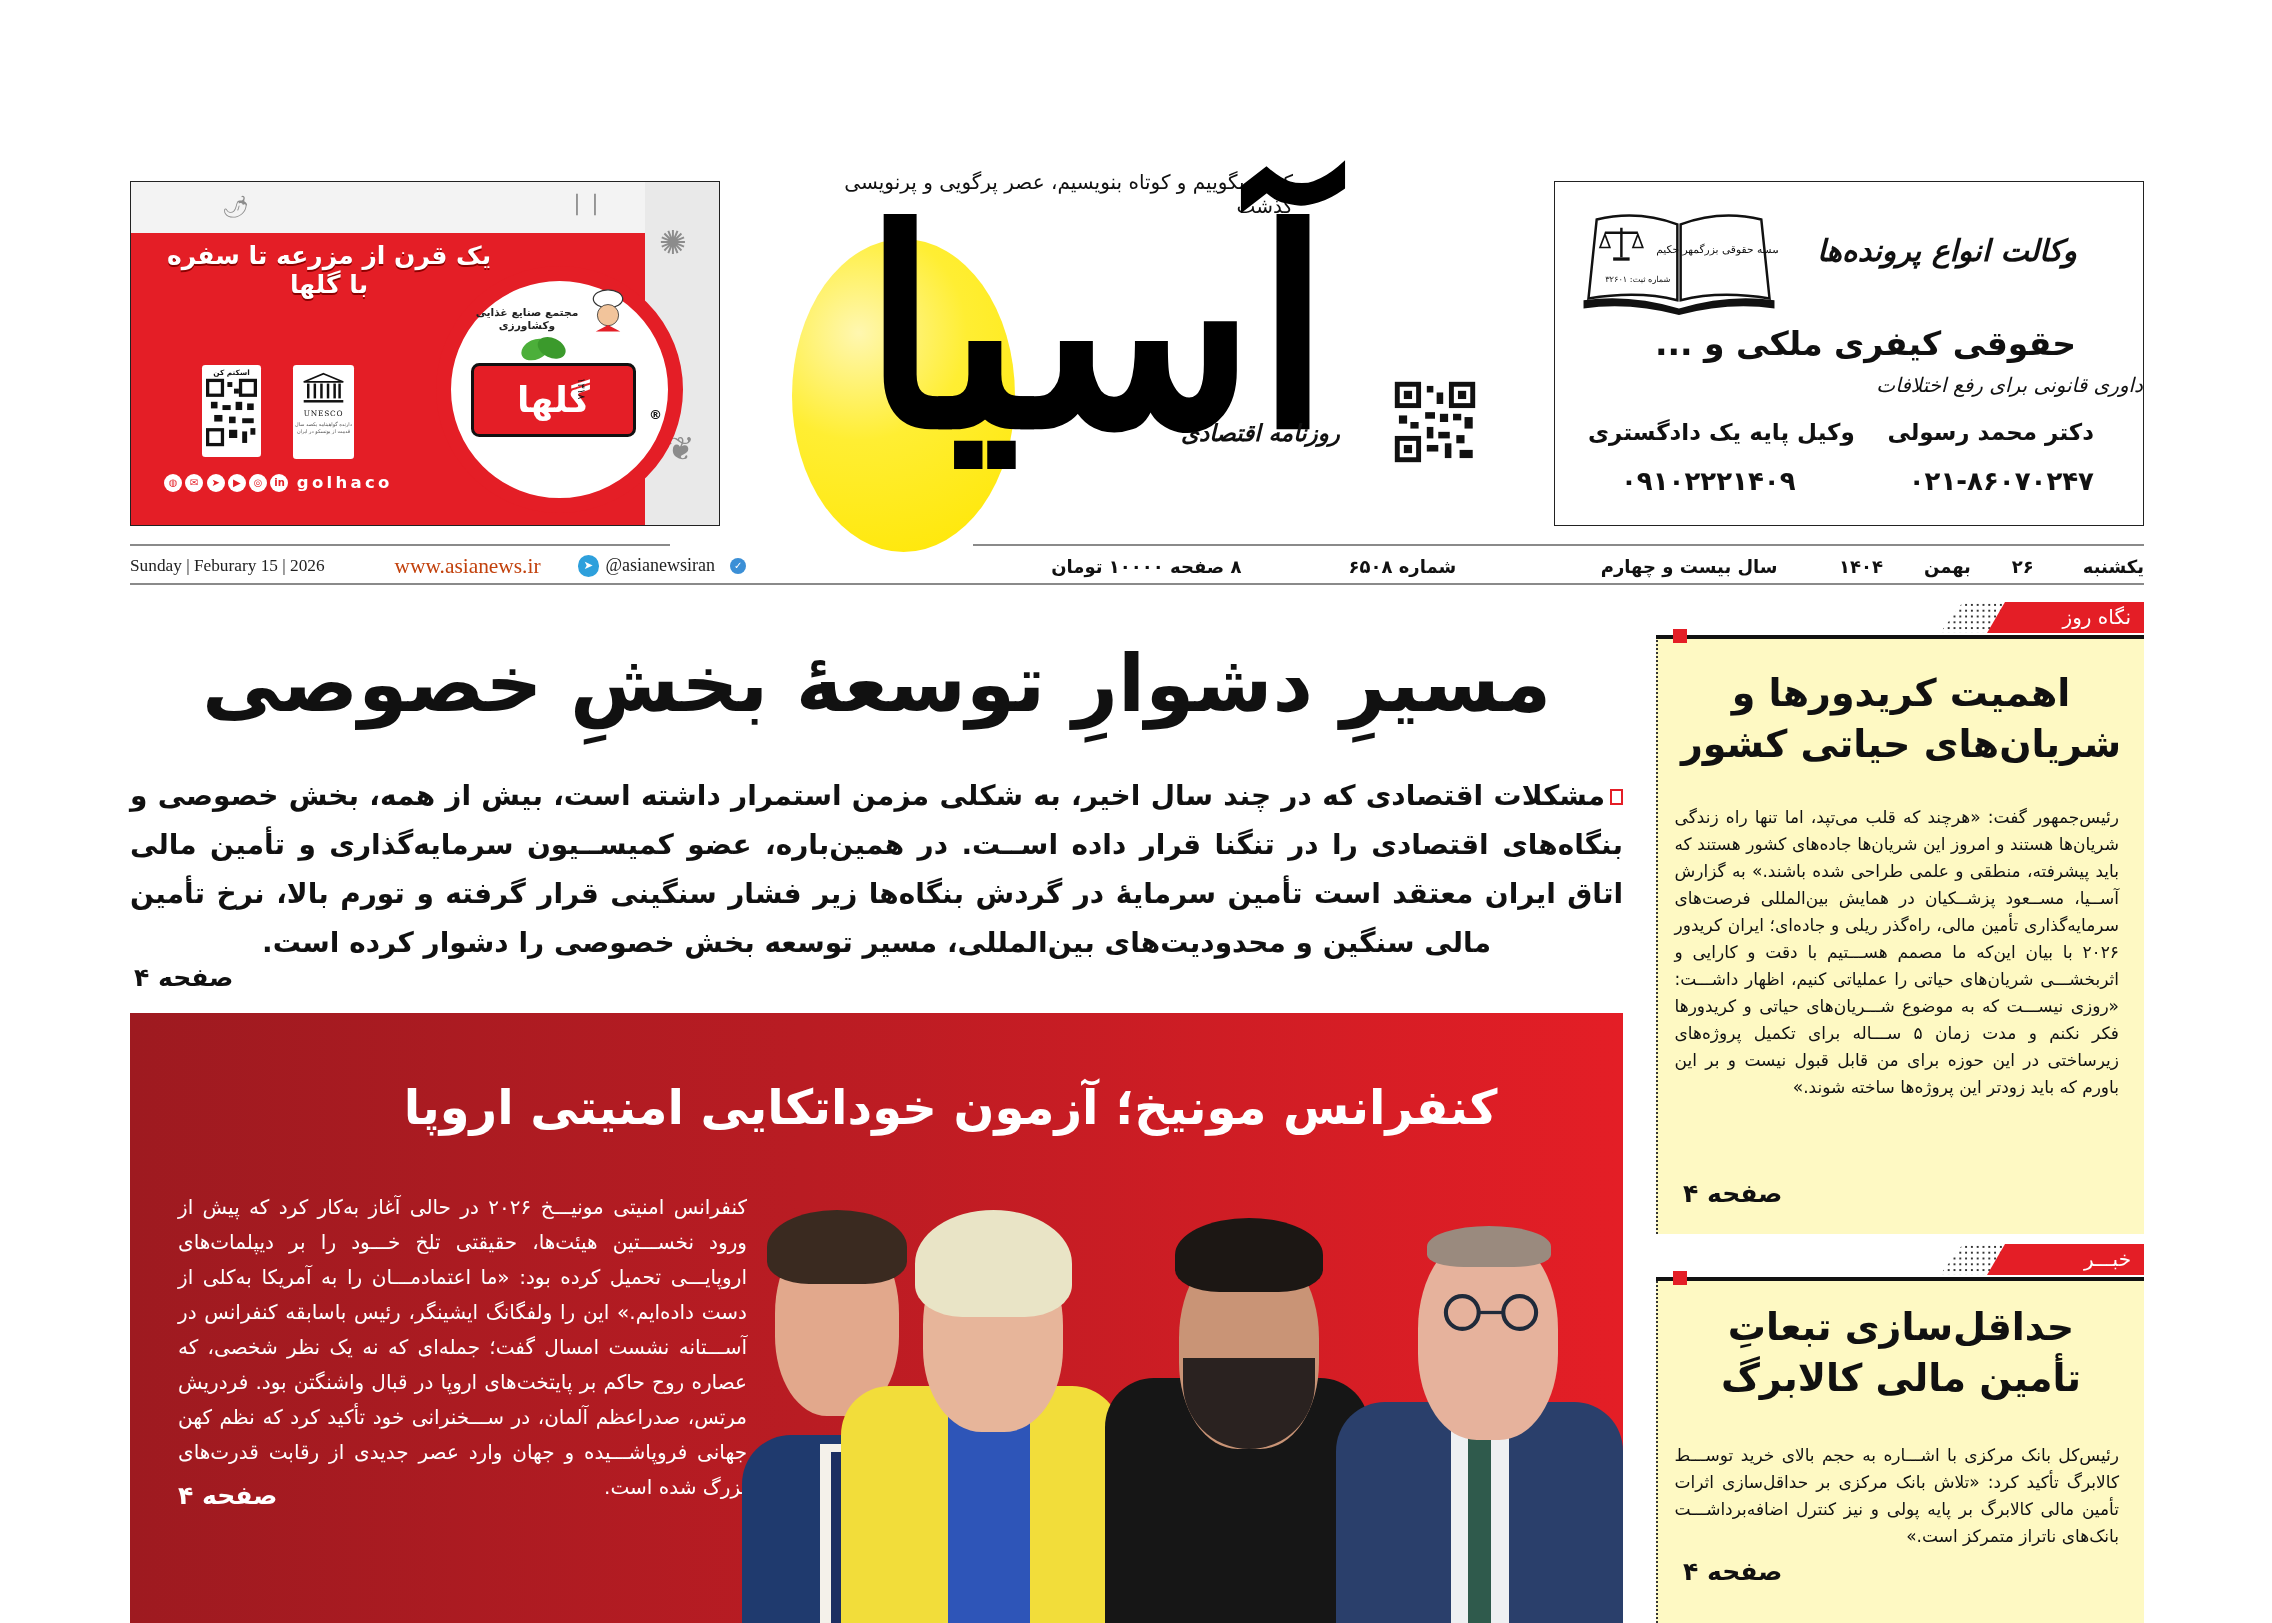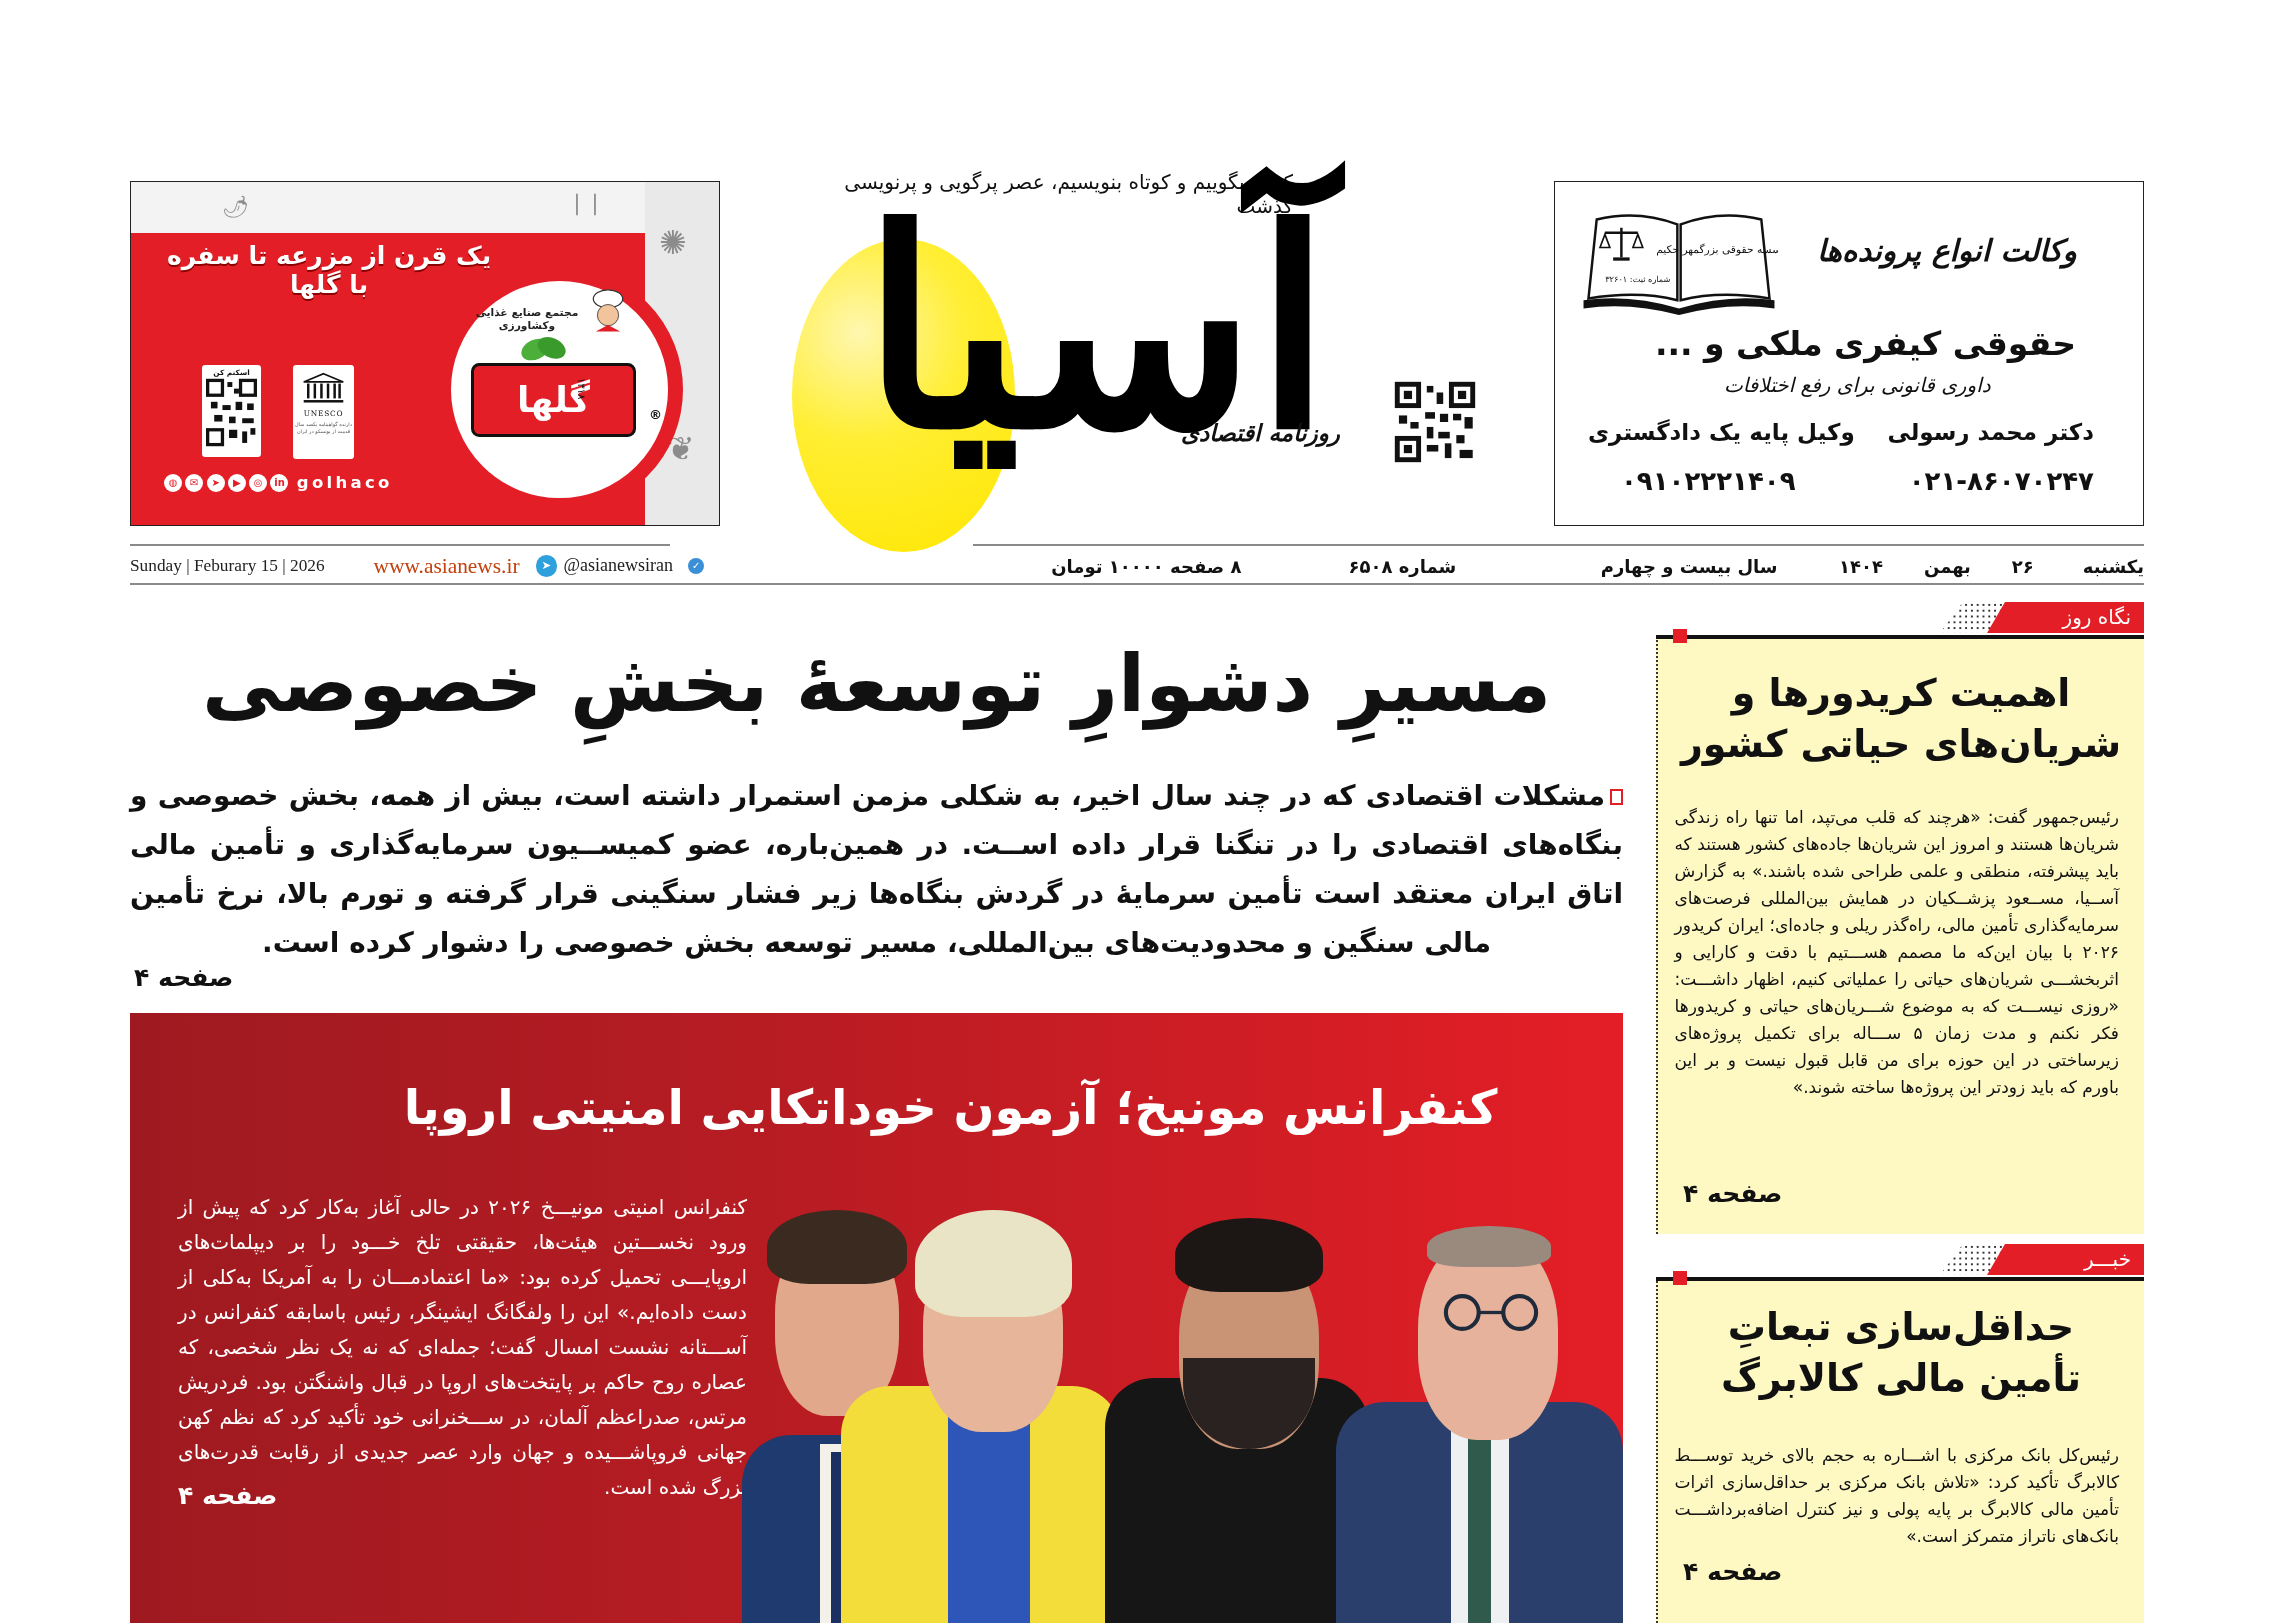--- a/index.html
+++ b/index.html
@@ -59,41 +59,41 @@
 
   .ad-right {
     position: absolute; left: 1554px; top: 181px; width: 590px; height: 345px;
     border: 1.6px solid #222; background: #fff;
   }
   .ad-right .book {
     position: absolute; left: 25px; top: 26px; width: 198px; height: 107px;
   }
   .ad-right .line1 { position: absolute; right: 66px; top: 51px; font-size: 30px; font-weight: bold; font-style: italic; font-family: "DejaVu Serif", serif; text-align: right; }
   .ad-right .line2 { position: absolute; left: 0; width: 100%; top: 142px; text-align: center; font-size: 33px; font-weight: bold; padding-left: 33px; }
-  .ad-right .line3 { position: absolute; left: 0; width: 100%; top: 191px; text-align: center; font-size: 20px; font-style: italic; font-family: "DejaVu Serif", serif; padding-left: 16.5px; }
+  .ad-right .line3 { position: absolute; left: 0; width: 100%; top: 191px; font-size: 20px; font-style: italic; font-family: "DejaVu Serif", serif; padding-left: 16.5px; }
   .ad-right .line4 { position: absolute; left: 33px; right: 49px; top: 237px; display: flex; justify-content: space-between; font-size: 23px; font-weight: bold; }
   .ad-right .line5 { position: absolute; left: 66px; right: 49px; top: 284px; display: flex; justify-content: space-between; font-size: 26px; font-weight: bold; }
 
   
   .motto { position: absolute; left: 806px; top: 170px; width: 487px; text-align: right; font-size: 20px; font-weight: normal; }
   .sun {
     position: absolute; left: 792px; top: 239px; width: 223px; height: 313px; border-radius: 50%;
     background: radial-gradient(circle at 30% 30%, #fff7b0 0%, #ffee33 40%, #ffe600 100%);
   }
   .logo-text {
     position: absolute; left: 816px; top: 148px; width: 561px; height: 412px;
     font-size: 272px; font-weight: bold; line-height: 363px; color: #000; text-align: center;
     font-family: "DejaVu Serif", serif;
   }
   .logo-sub { position: absolute; left: 1181px; top: 419px; font-size: 23px; font-weight: bold; font-style: italic; font-family: "DejaVu Serif", serif; }
   .logo-qr { position: absolute; left: 1394px; top: 381px; width: 82px; height: 82px; }
 
   
   .rule { position: absolute; height: 1.6px; background: #8a8a8a; }
-  .datebar-left { position: absolute; left: 130px; top: 552px; height: 28px; display: flex; align-items: center; gap: 49px; }
+  .datebar-left { position: absolute; left: 130px; top: 552px; height: 28px; display: flex; align-items: center; gap: 70px; }
   .date-en { font-family: "Liberation Serif", serif; font-size: 17.3px; color: #222; }
   .site-url { font-family: "Liberation Serif", serif; font-size: 21.4px; color: #c2410c; }
   .handle-group { display: flex; align-items: center; gap: 6.6px; margin-left: -33px; }
   .telegram-icon { width: 21.4px; height: 21.4px; border-radius: 50%; background: #2ea0dc; color: #fff; font-size: 11.5px; line-height: 21.4px; text-align: center; }
   .verified-icon { width: 16.5px; height: 16.5px; border-radius: 50%; background: #3b8fd6; color: #fff; font-size: 10px; line-height: 16.5px; text-align: center; margin-left: 8.2px; }
   .social-handle { font-family: "Liberation Serif", serif; font-size: 18px; color: #222; }
 
   .datebar-right { position: absolute; left: 1064px; width: 1080px; top: 551px; height: 30px; display: flex; align-items: center; direction: rtl; font-weight: bold; font-size: 18px; }
   .datebar-right .cell { white-space: nowrap; }
   .dot { width: 15px; height: 15px; border-radius: 50%; background: #f7c38e; display: inline-block; }

